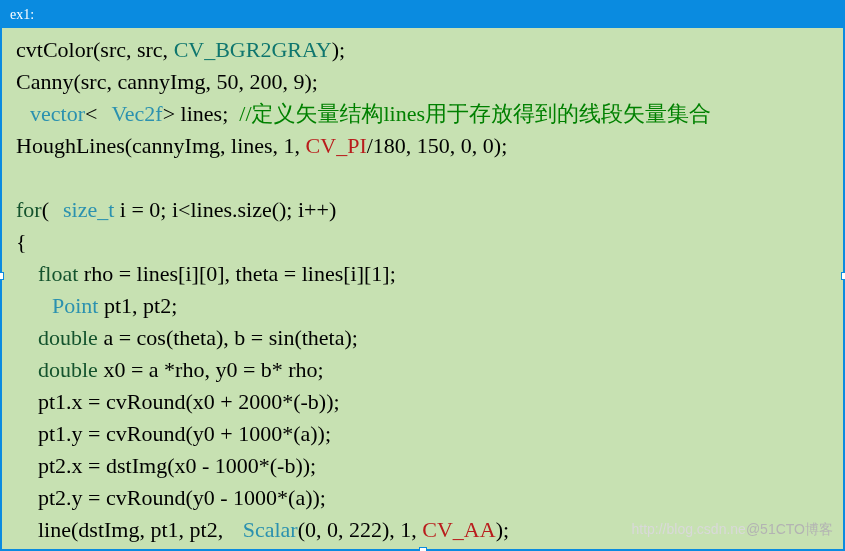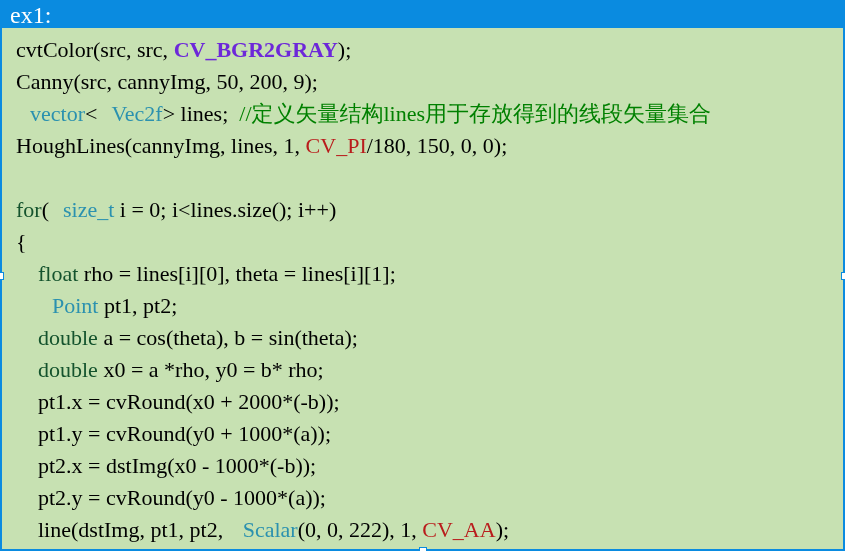--- a/index.html
+++ b/index.html
@@ -1,23 +1,23 @@
 <!DOCTYPE html>
 <html><head>
 <meta charset="utf-8">
 <style>
   * { margin: 0; padding: 0; box-sizing: border-box; }
   body { width: 845px; height: 551px; background: #fff; font-family: "Times New Roman", serif; position: relative; }
   .window { width: 845px; height: 551px; border: 2px solid #0a8be0; background: #fff; }
   .titlebar { height: 26px; background: #0a8be0; display: flex; align-items: center; padding-left: 8px; }
-  .titlebar-text { color: #fff; font-size: 24px; }
+  .titlebar-text { color: #fff; font-size: 14px; }
   .content { background: #c7e1b2; height: calc(551px - 30px); padding: 6px 14px 0 14px; font-size: 22px; line-height: 32px; color: #000; white-space: pre; position: relative; }
   .k { color: #14532d; }      
   .t { color: #2b91af; margin-left: 14px; }      
-  .c { color: #6d28d9; font-weight: bold; }      
+  .c { color: #0f766e; }      
   .p { color: #b91c1c; }      
   .cm { color: #008000; }     
   .wm { position: absolute; right: 10px; bottom: 4px; color: #b3b3b3; font-size: 14px; font-family: Arial, sans-serif; }
   .wm-faint { color: #d9d9d9; }
   .handle { width: 8px; height: 8px; background: #fff; border: 1px solid #0a8be0; position: absolute; }
   .h-left { left: 0px; top: 50%; transform: translate(-50%, -50%); }
   .h-right { right: 0px; top: 50%; transform: translate(50%, -50%); }
   .h-bottom { left: 50%; bottom: 0px; transform: translate(-50%, 50%); }
 </style>
 </head>
@@ -36,17 +36,17 @@
 <span>{</span>
 <span><span>    </span><span class="k">float</span><span> rho = lines[i][0], theta = lines[i][1];</span></span>
 <span><span>    </span><span class="t">Point</span><span> pt1, pt2;</span></span>
 <span><span>    </span><span class="k">double</span><span> a = cos(theta), b = sin(theta);</span></span>
 <span><span>    </span><span class="k">double</span><span> x0 = a *rho, y0 = b* rho;</span></span>
 <span>    pt1.x = cvRound(x0 + 2000*(-b));</span>
 <span>    pt1.y = cvRound(y0 + 1000*(a));</span>
 <span>    pt2.x = dstImg(x0 - 1000*(-b));</span>
 <span>    pt2.y = cvRound(y0 - 1000*(a));</span>
 <span><span>    line(dstImg, pt1, pt2, </span><span class="t">Scalar</span><span>(0, 0, 222), 1, </span><span class="p">CV_AA</span><span>);</span></span>
-<span>}</span></div>
+<span>}</span><div class="wm"><span class="wm-faint">http://blog.csdn.ne</span><span>@51CTO博客</span></div></div>
   <div class="handle h-left"></div>
   <div class="handle h-right"></div>
   <div class="handle h-bottom"></div>
 </div>
 
 </body></html>

